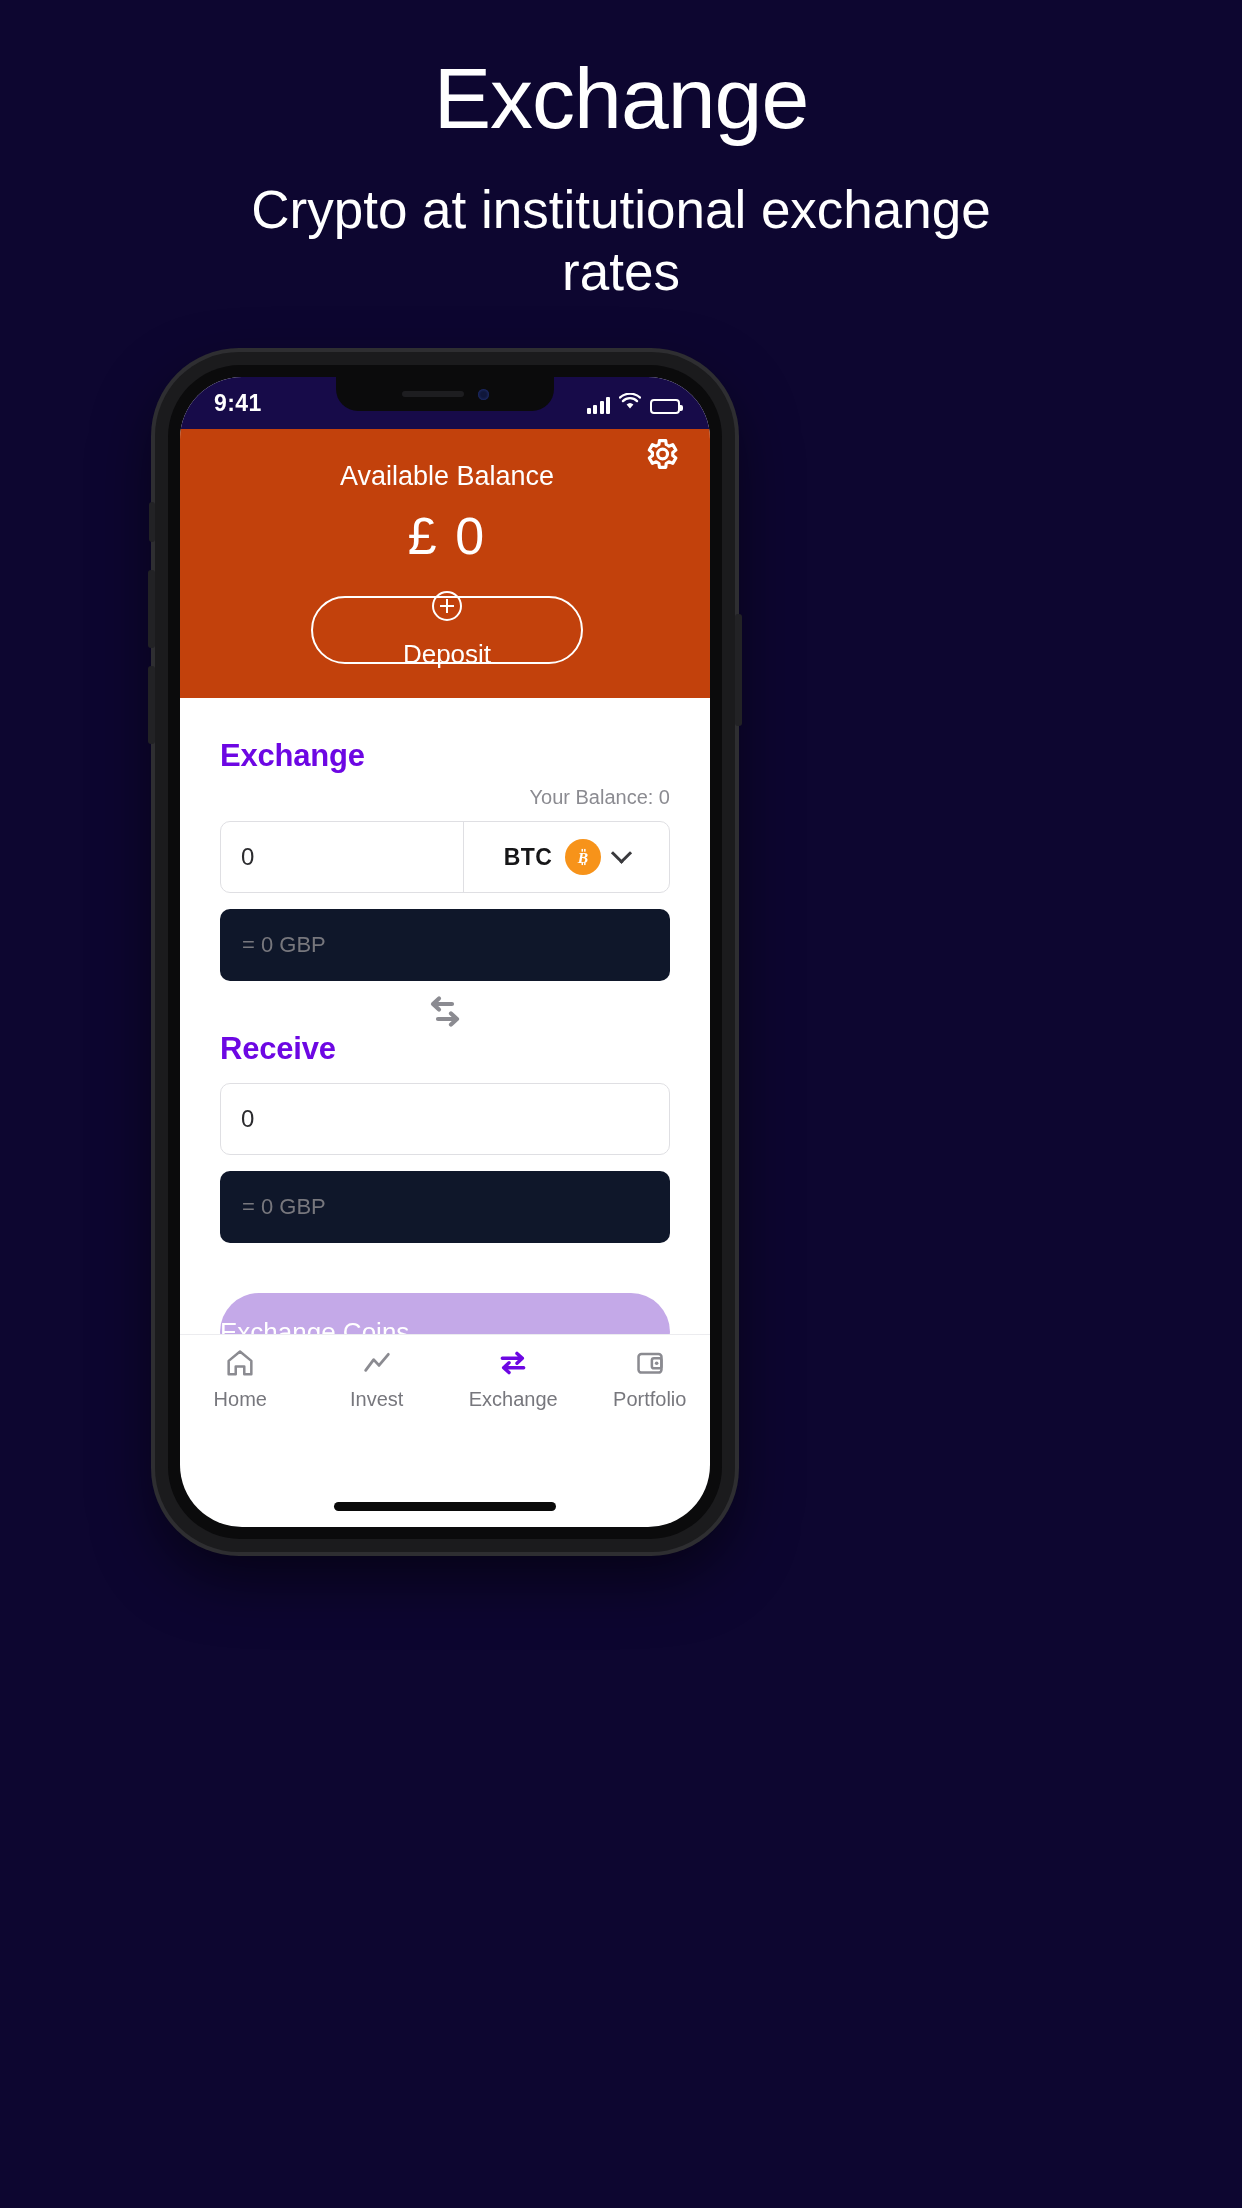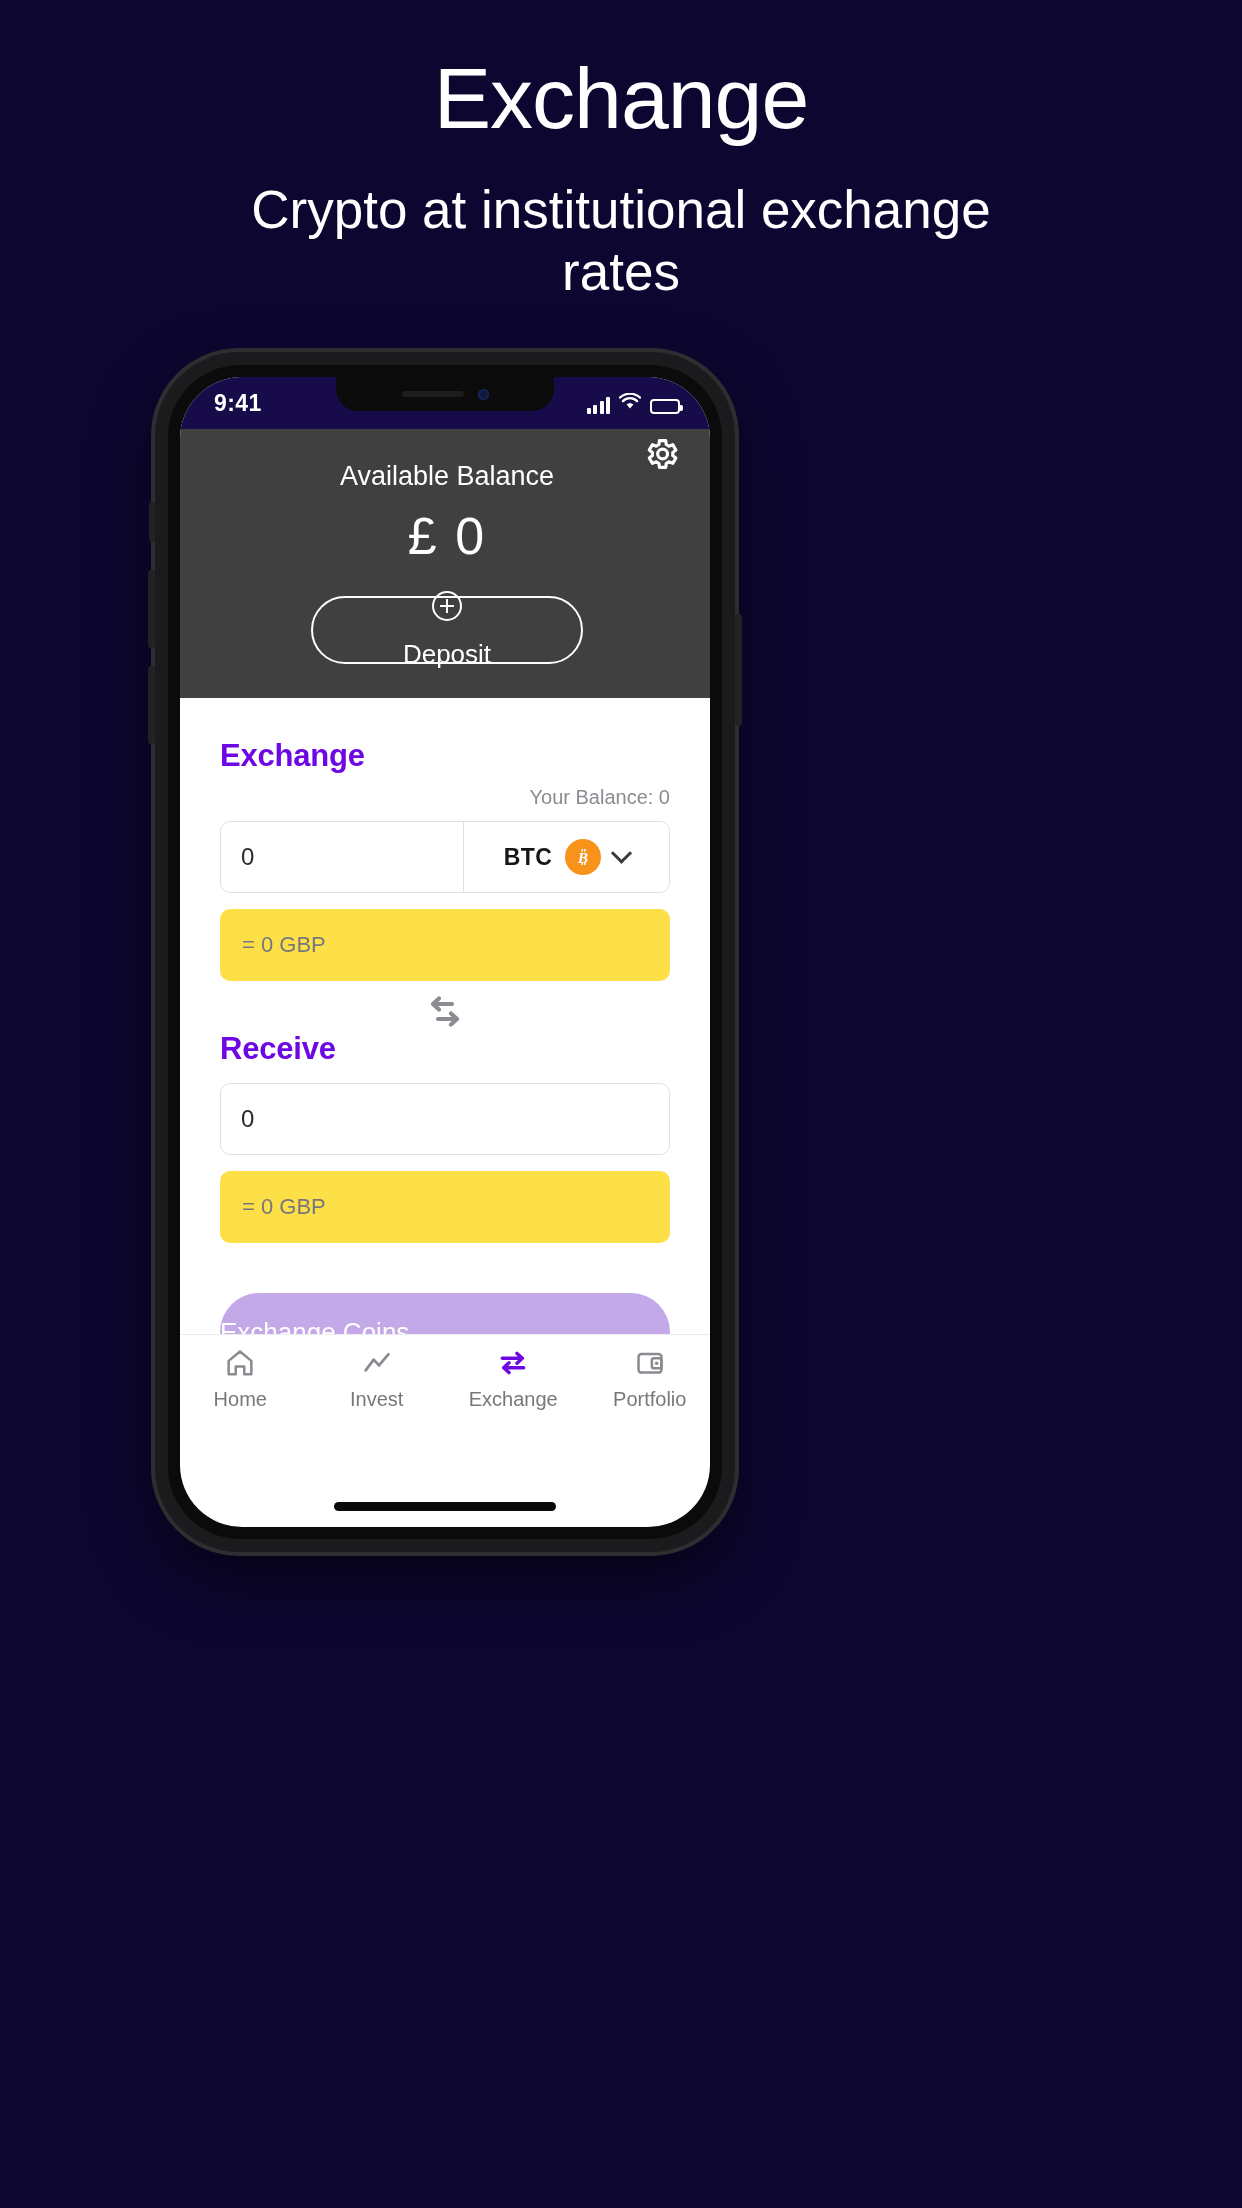--- a/index.html
+++ b/index.html
@@ -151,21 +151,21 @@
     position: absolute;
     right: -5px; top: 4px;
     width: 3px; height: 6px;
     background: #fff;
     border-radius: 0 2px 2px 0;
   }
   .battery-fill { width: 100%; height: 100%; background: #fff; border-radius: 1.5px; }
 
   
   .top-panel {
-    background: #404040;
+    background: #c2410c;
     padding: 22px 0 34px 4px;
     position: relative;
   }
   .gear {
     position: absolute;
     right: 30px;
     top: 6px;
     width: 38px;
     height: 38px;
     cursor: pointer;
@@ -280,21 +280,21 @@
     width: 15px; height: 15px;
     border-right: 3px solid #3a3a3d;
     border-bottom: 3px solid #3a3a3d;
     transform: rotate(45deg) translate(-3px, -3px);
     flex: 0 0 auto;
   }
 
   .gbp-row {
     margin-top: 16px;
     height: 72px;
-    background: #fde047;
+    background: #0f172a;
     border-radius: 10px;
     display: flex;
     align-items: center;
     padding: 0 22px;
     color: #77777d;
     font-size: 22px;
   }
 
   .swap-wrap {
     margin-top: 14px;

